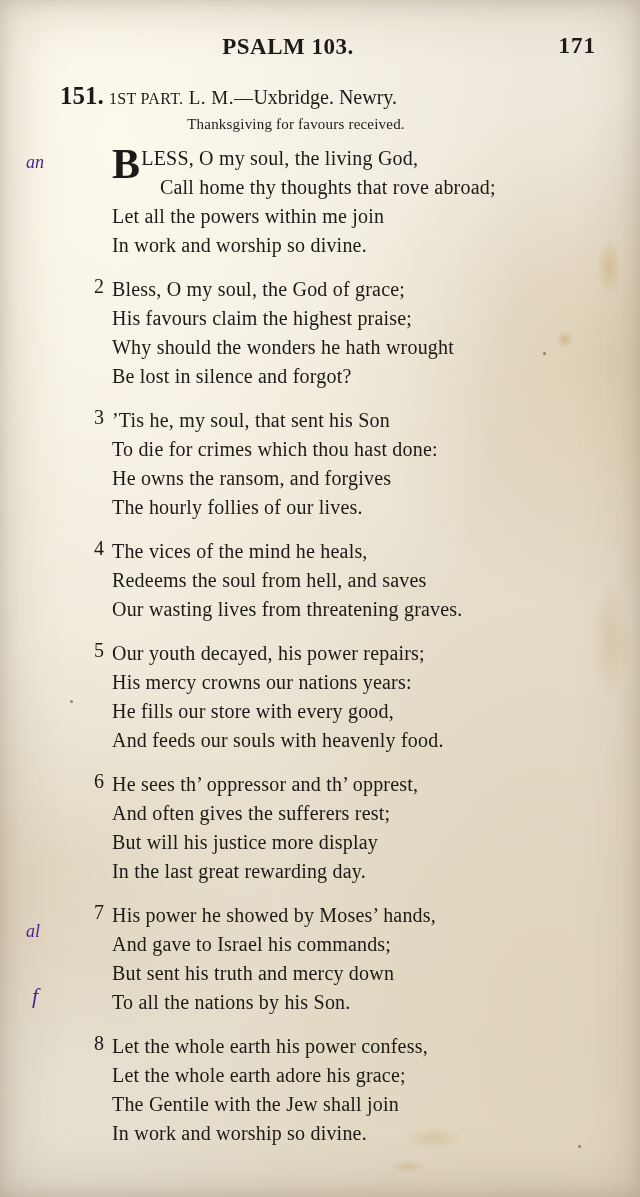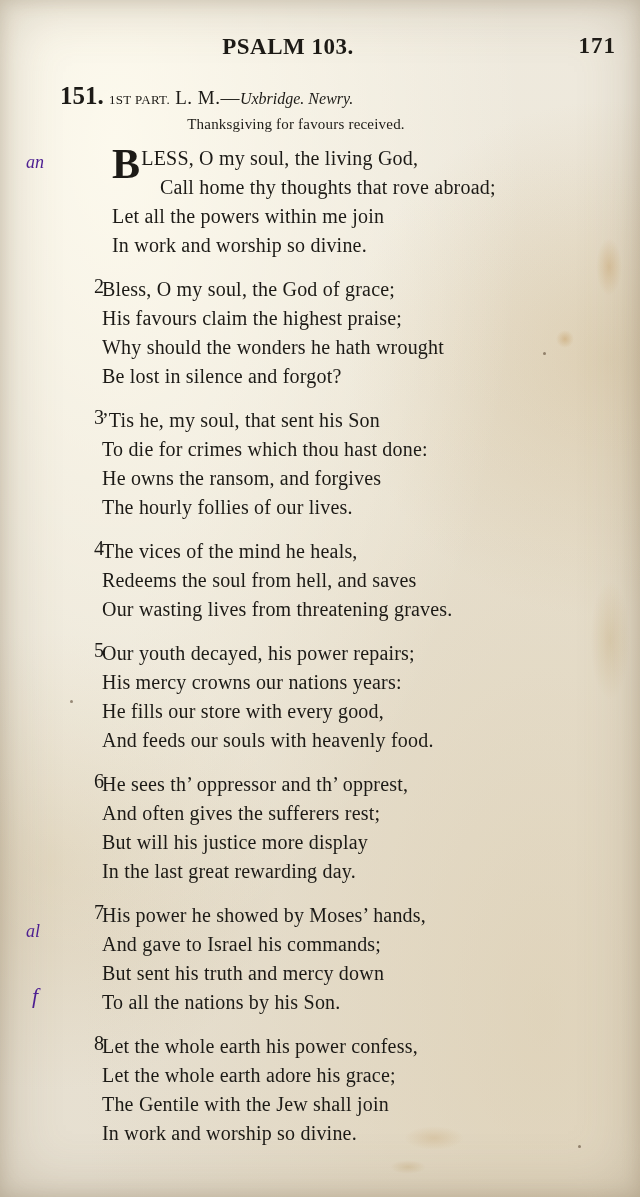--- a/index.html
+++ b/index.html
@@ -62,21 +62,21 @@
     left: 0;
     top: 34px;
     width: 576px;
     text-align: center;
     font-size: 23px;
     letter-spacing: 0.5px;
     font-weight: bold;
   }
   .page-number {
     position: absolute;
-    right: 24px;
+    right: 44px;
     top: 33px;
     font-size: 23px;
     font-weight: bold;
     letter-spacing: 1px;
   }
 
   
   .title-line {
     position: absolute;
     left: 60px;
@@ -84,30 +84,29 @@
     width: 540px;
     font-size: 21px;
     white-space: nowrap;
   }
   .hymn-number {
     font-weight: bold;
     font-size: 25px;
     letter-spacing: 0px;
   }
   .part-label {
-    font-size: 13px;
+    font-size: 16px;
     letter-spacing: 0.3px;
   }
   .meter {
     font-size: 19px;
     letter-spacing: 0.5px;
   }
   .tune {
-    font-style: italic;
-    font-size: 16px;
+    font-size: 20px;
   }
   .subtitle {
     position: absolute;
     left: 0;
     top: 116px;
     width: 636px;
     text-align: center;
     font-size: 15px;
     letter-spacing: 0.2px;
     padding-right: 44px;
@@ -127,21 +126,21 @@
   }
   .stanza .num {
     position: absolute;
     left: 0;
     top: 0;
     width: 26px;
     text-align: right;
     font-size: 20px;
   }
   .lines {
-    margin-left: 24px;
+    margin-left: 34px;
     font-size: 20px;
     line-height: 29px;
     letter-spacing: 0.2px;
   }
   .line { white-space: nowrap; }
 
   
   .stanza.first .lines { margin-left: 34px; }
   .dropcap {
     float: left;

